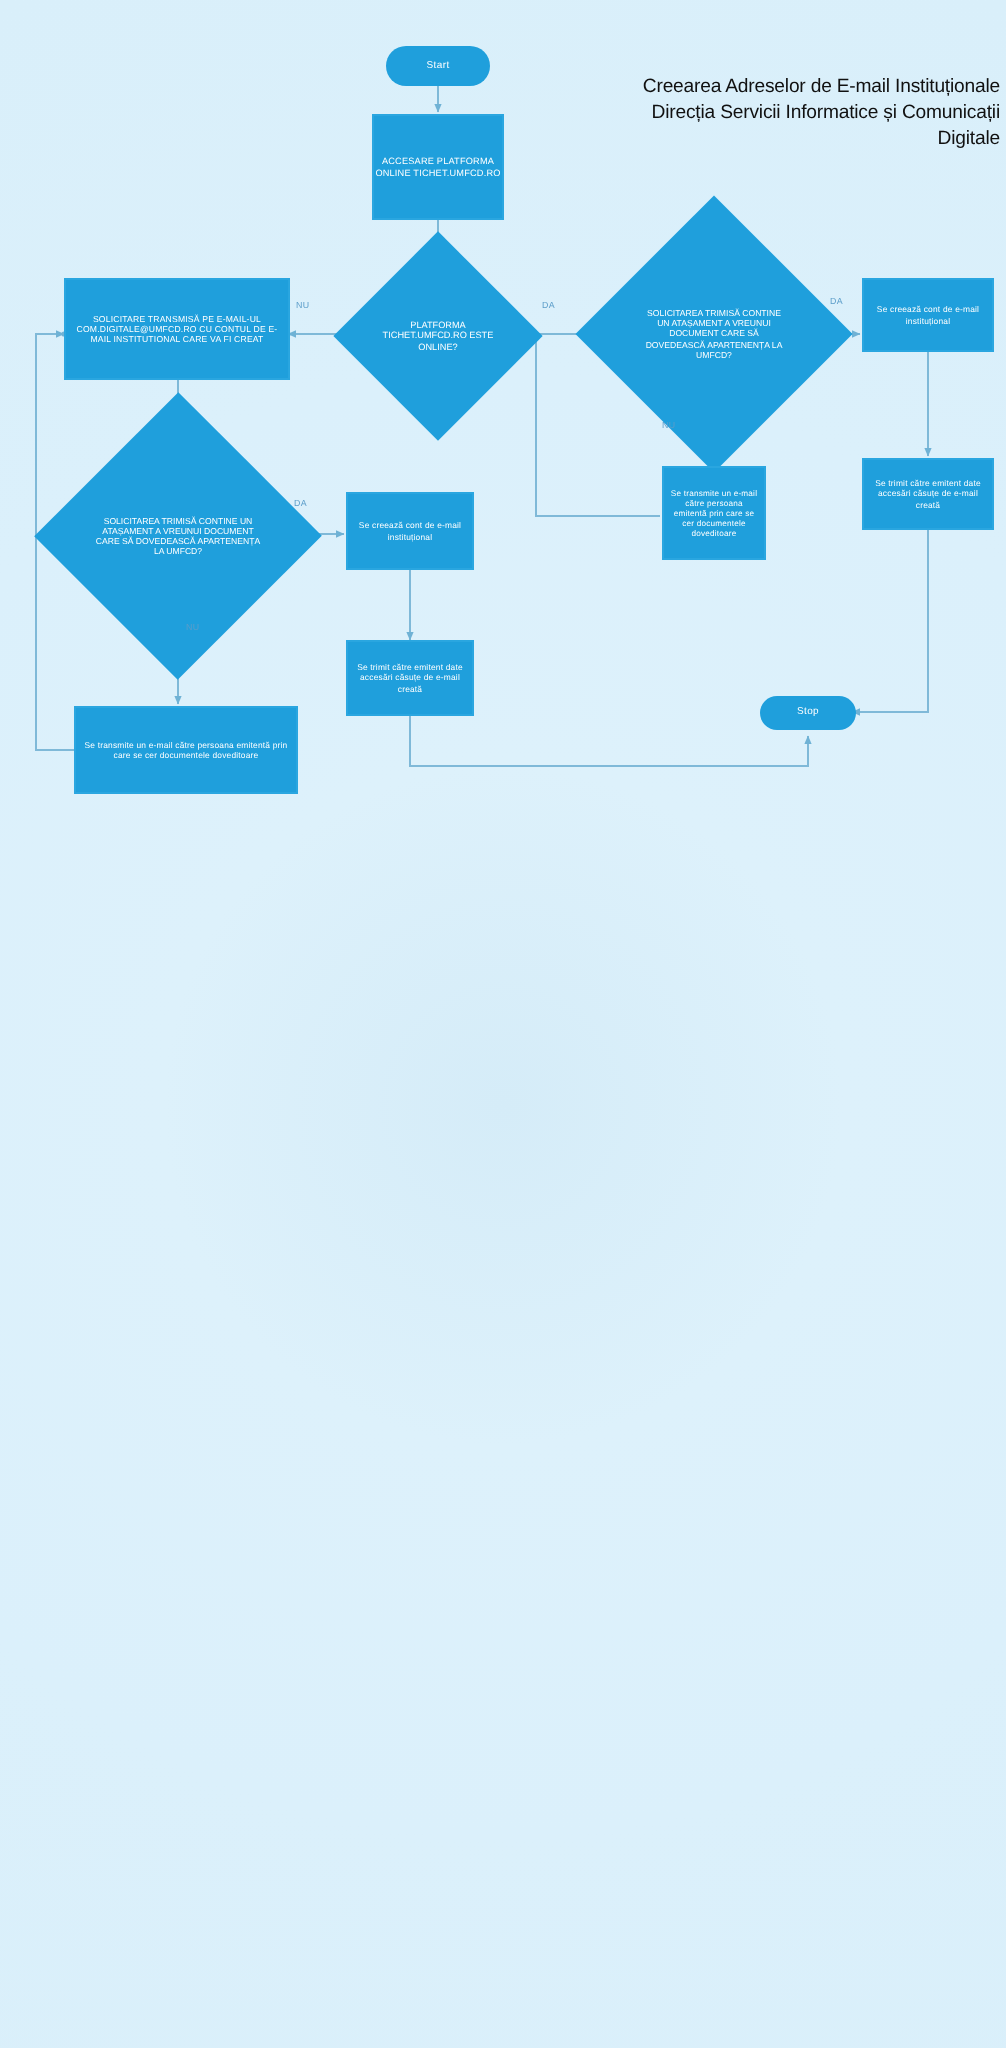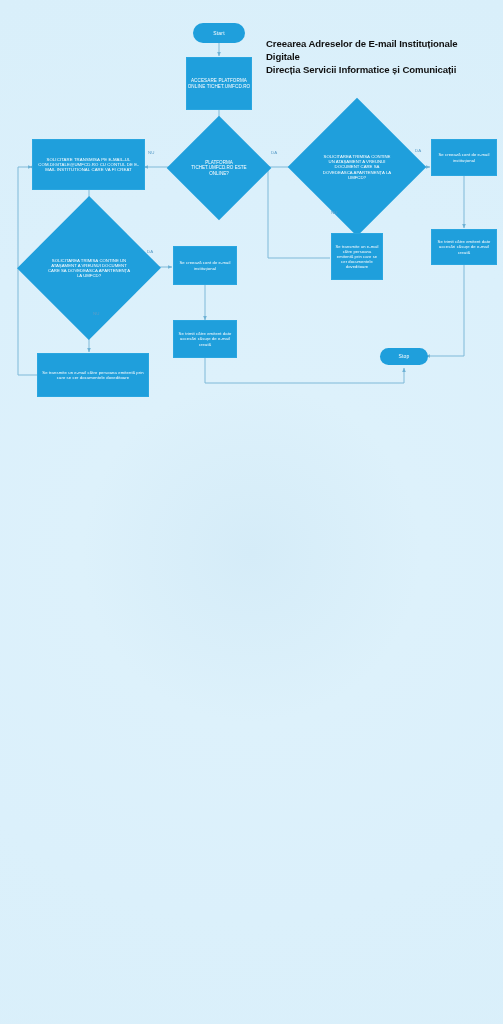--- a/index.html
+++ b/index.html
@@ -66,24 +66,24 @@
   }
   .edge-label {
     position: absolute;
     color: #5b9dc9;
     font-size: 4.4px;
     letter-spacing: 0.2px;
   }
   .title {
     position: absolute;
     color: #111111;
-    font-weight: bold;
+    font-weight: normal;
     font-size: 9.6px;
     line-height: 1.35;
-    text-align: left;
+    text-align: right;
     letter-spacing: -0.1px;
   }
   .conn {
     stroke: #7fb9d8;
     stroke-width: 1;
     fill: none;
   }
   .conn-dot {
     fill: #6fb2d5;
   }
@@ -129,22 +129,22 @@
   <path class="conn" d="M38,375 L18,375 L18,167 L32,167" marker-end="url(#arrow)"></path>
 
   <circle class="conn-dot" cx="268" cy="167" r="1.3"></circle>
   <circle class="conn-dot" cx="308" cy="167" r="1.3"></circle>
   <circle class="conn-dot" cx="144" cy="167" r="1.3"></circle>
   <circle class="conn-dot" cx="32" cy="167" r="1.3"></circle>
 </svg>
 
 <div class="title" style="left:266px; top:38px; width:234px;">
   <div>Creearea Adreselor de E-mail Instituționale</div>
+  <div>Direcția Servicii Informatice și Comunicații</div>
   <div>Digitale</div>
-  <div>Direcția Servicii Informatice și Comunicații</div>
 </div>
 
 <div class="node terminator" style="left:193px; top:23px; width:52px; height:20px;">
   <span>Start</span>
 </div>
 
 <div class="node proc" style="left:186px; top:57px; width:66px; height:53px; font-size:4.6px;">
   <span>ACCESARE PLATFORMA ONLINE TICHET.UMFCD.RO</span>
 </div>
 

